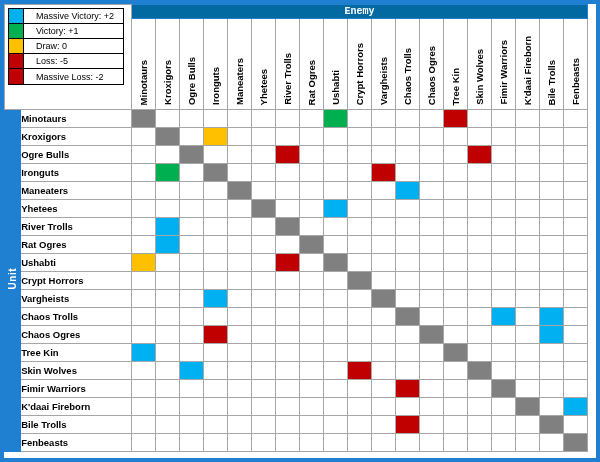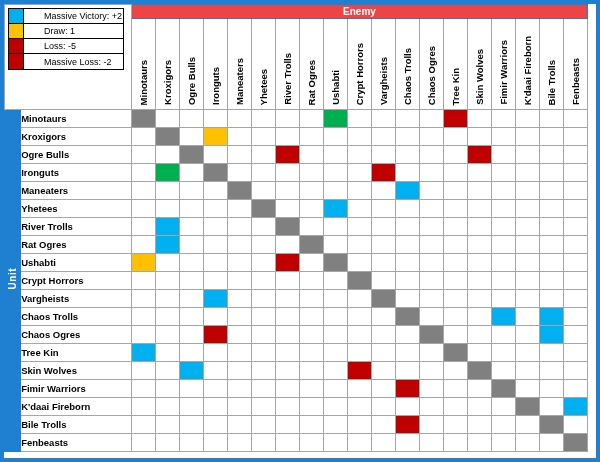--- a/index.html
+++ b/index.html
@@ -51,21 +51,21 @@
   .legend-row:last-child { border-bottom: none; align-items: flex-end; }
   .swatch {
     width: 15px;
     height: 100%;
     border-right: 1px solid #000000;
     box-sizing: border-box;
     flex: 0 0 15px;
   }
   .legend-label {
     font-size: 9px;
-    padding-left: 20px;
+    padding-left: 12px;
     color: #000000;
     white-space: nowrap;
     line-height: 14px;
   }
 
   
   table.matrix {
     position: absolute;
     left: 4px;
     top: 4px;
@@ -84,27 +84,28 @@
   .corner {
     width: 127px;
     height: 105px;
     border: 1px solid #a6a6a6 !important;
     background: #ffffff;
   }
 
   
   .enemy-head {
     height: 14px;
-    background: #ef4444;
+    background: #0369a1;
     color: #ffffff;
     font-size: 10px;
     font-weight: bold;
     text-align: center;
     vertical-align: middle;
     border: 1px solid #1f7fd0 !important;
+    font-family: Liberation Mono, monospace;
   }
 
   
   .col-head {
     height: 90px;
     width: 24px;
     background: #ffffff;
     vertical-align: bottom;
     text-align: center;
     border: 1px solid #a6a6a6 !important;
@@ -616,22 +617,26 @@
         </tr>
       </tbody>
   </table>
 
   <div class="legend">
     <div class="legend-row">
       <div class="swatch" style="background: rgb(0, 176, 240);"></div>
       <div class="legend-label">Massive Victory: +2</div>
     </div>
     <div class="legend-row">
+      <div class="swatch" style="background: rgb(0, 176, 80);"></div>
+      <div class="legend-label">Victory: +1</div>
+    </div>
+    <div class="legend-row">
       <div class="swatch" style="background: rgb(255, 192, 0);"></div>
-      <div class="legend-label">Draw: 1</div>
+      <div class="legend-label">Draw: 0</div>
     </div>
     <div class="legend-row">
       <div class="swatch" style="background: rgb(192, 0, 0);"></div>
       <div class="legend-label">Loss: -5</div>
     </div>
     <div class="legend-row">
       <div class="swatch" style="background: rgb(192, 0, 0);"></div>
       <div class="legend-label">Massive Loss: -2</div>
     </div>
   </div>

